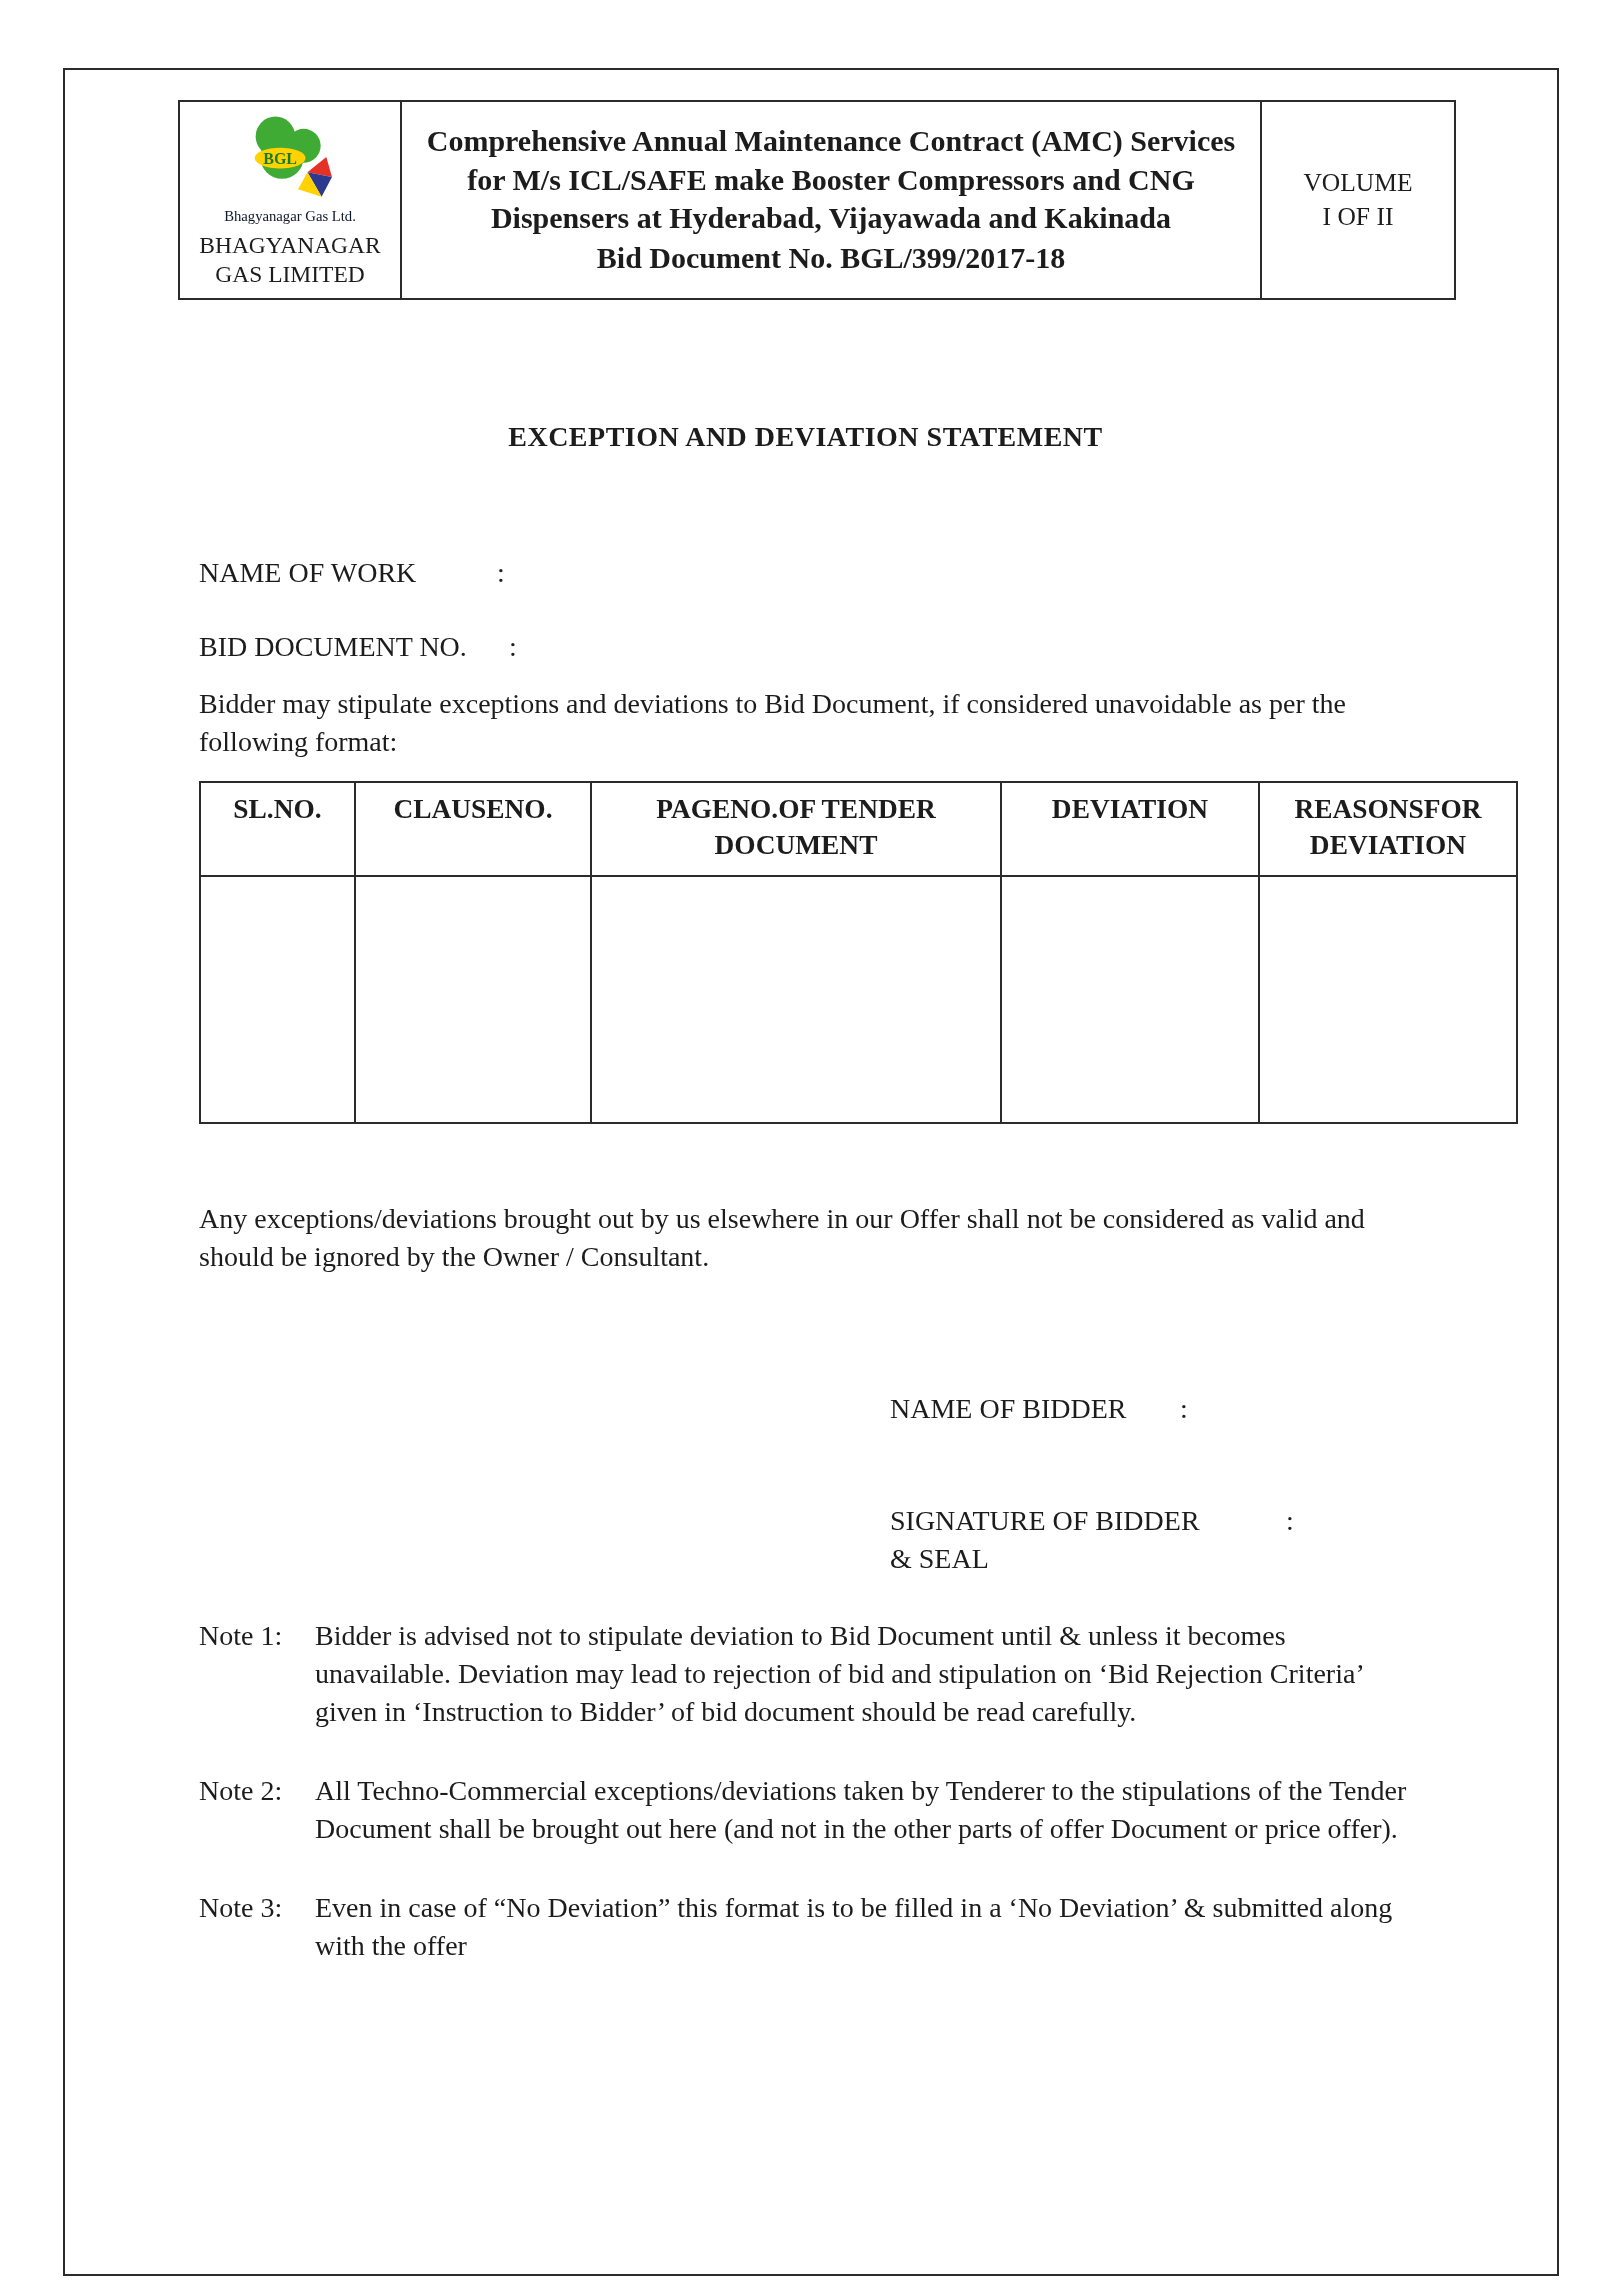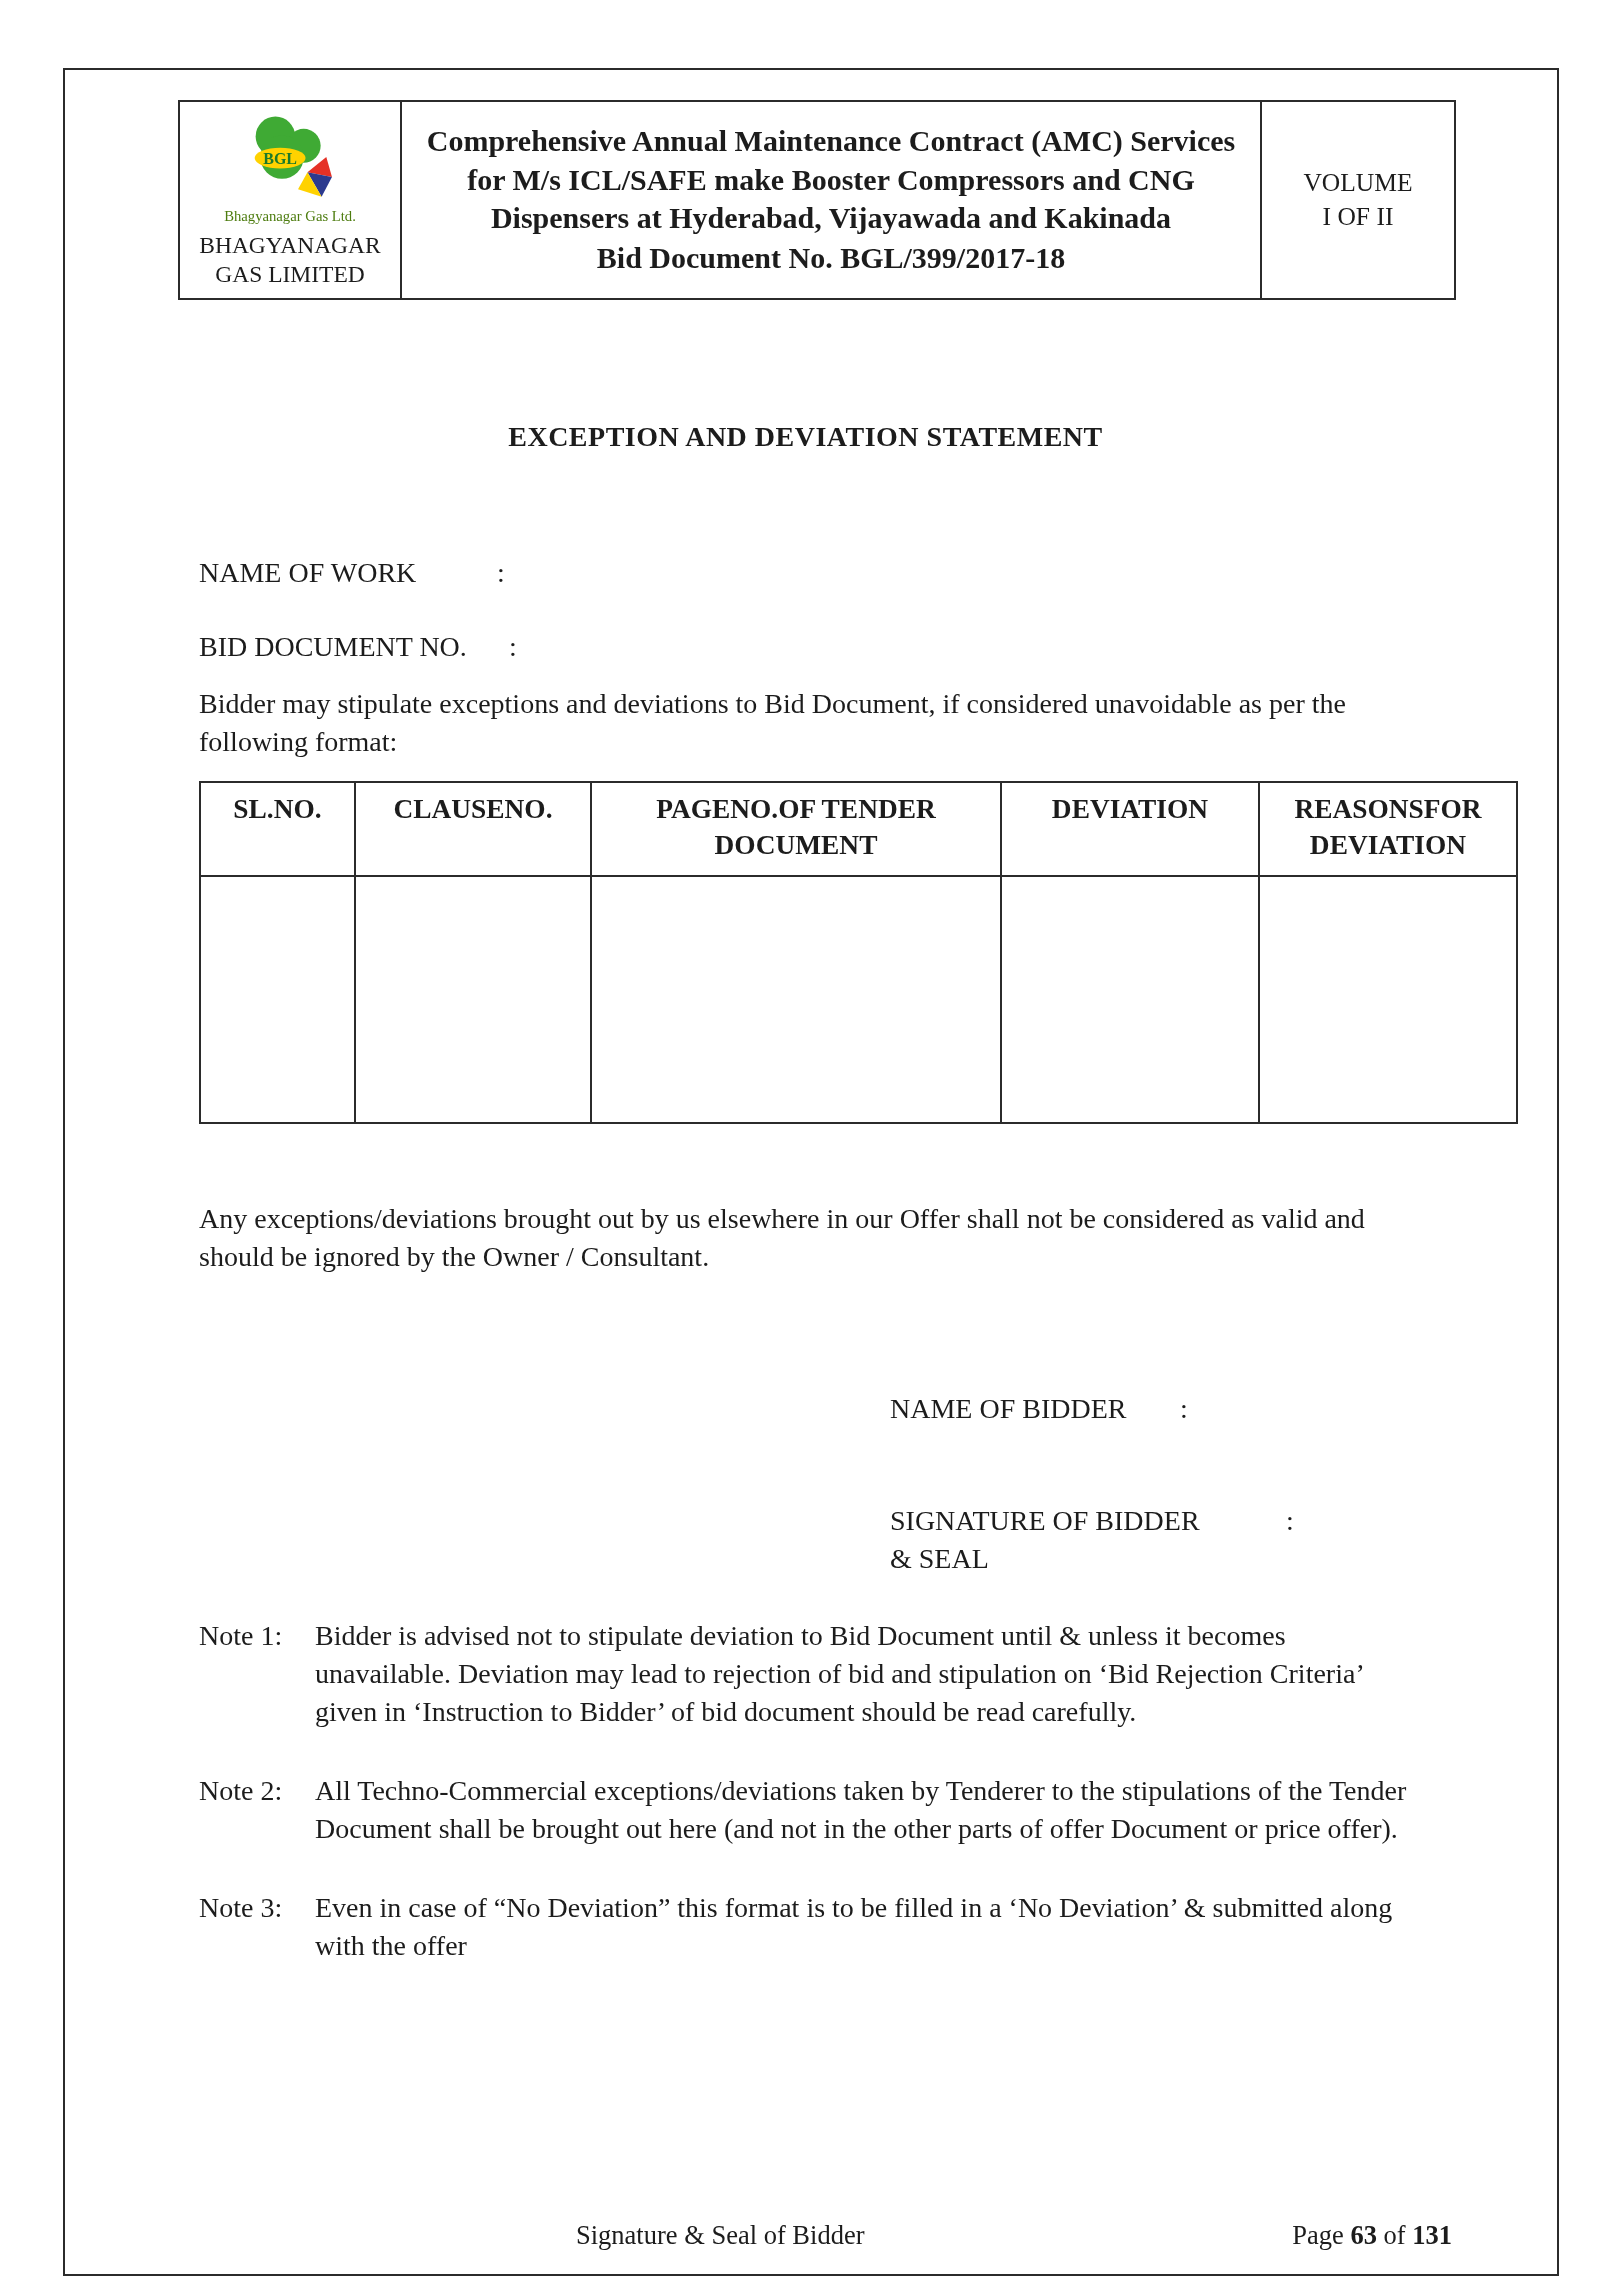--- a/index.html
+++ b/index.html
@@ -20,21 +20,21 @@
   .header-table {
     border-collapse: collapse;
     table-layout: fixed;
     width: 1275px;
     margin: 30px 0 0 113px;
   }
   .header-table td { border: 2px solid #2b2b2b; vertical-align: middle; }
   .logo-cell { width: 222px; text-align: center; padding: 7.8px 5.9px 9.8px; }
   .logo-svg { width: 125px; height: 98px; display: block; margin: 0 auto; }
   .logo-bgl { font-family: "Liberation Serif", serif; font-size: 17px; font-weight: bold; text-anchor: middle; }
-  .logo-caption { font-size: 14.7px; color: #4d7c0f; line-height: 1.1; }
+  .logo-caption { font-size: 14.7px; color: #0f172a; line-height: 1.1; }
   .org-name { font-size: 23.5px; line-height: 1.22; margin-top: 6.9px; }
   .title-cell {
     width: 860px; text-align: center;
     font-weight: bold; font-size: 30px; line-height: 1.28;
     padding: 7.8px 17.6px;
   }
   .doc-no { margin-top: 2px; }
   .volume-cell { width: 194px; text-align: center; font-size: 25.5px; line-height: 1.35; }
   
   .content { padding: 0 145px 0 134px; font-size: 28px; line-height: 38px; }
@@ -173,24 +173,15 @@
         <span class="note-text">All Techno-Commercial exceptions/deviations taken by Tenderer to the stipulations of the Tender Document shall be brought out here (and not in the other parts of offer Document or price offer).</span>
       </div>
       <div class="note">
         <span class="note-label">Note 3:</span>
         <span class="note-text">Even in case of “No Deviation” this format is to be filled in a ‘No Deviation’ &amp; submitted along with the offer</span>
       </div>
     </div>
 
   </div>
 
-  <div class="footer">
-    <span class="footer-sig">Signature &amp; Seal of Bidder</span>
-    <span class="footer-page">
-      <span>Page</span>
-      <b>63</b>
-      <span>of</span>
-      <b>131</b>
-    </span>
-  </div>
 
 </div>
 
 
 </body></html>

